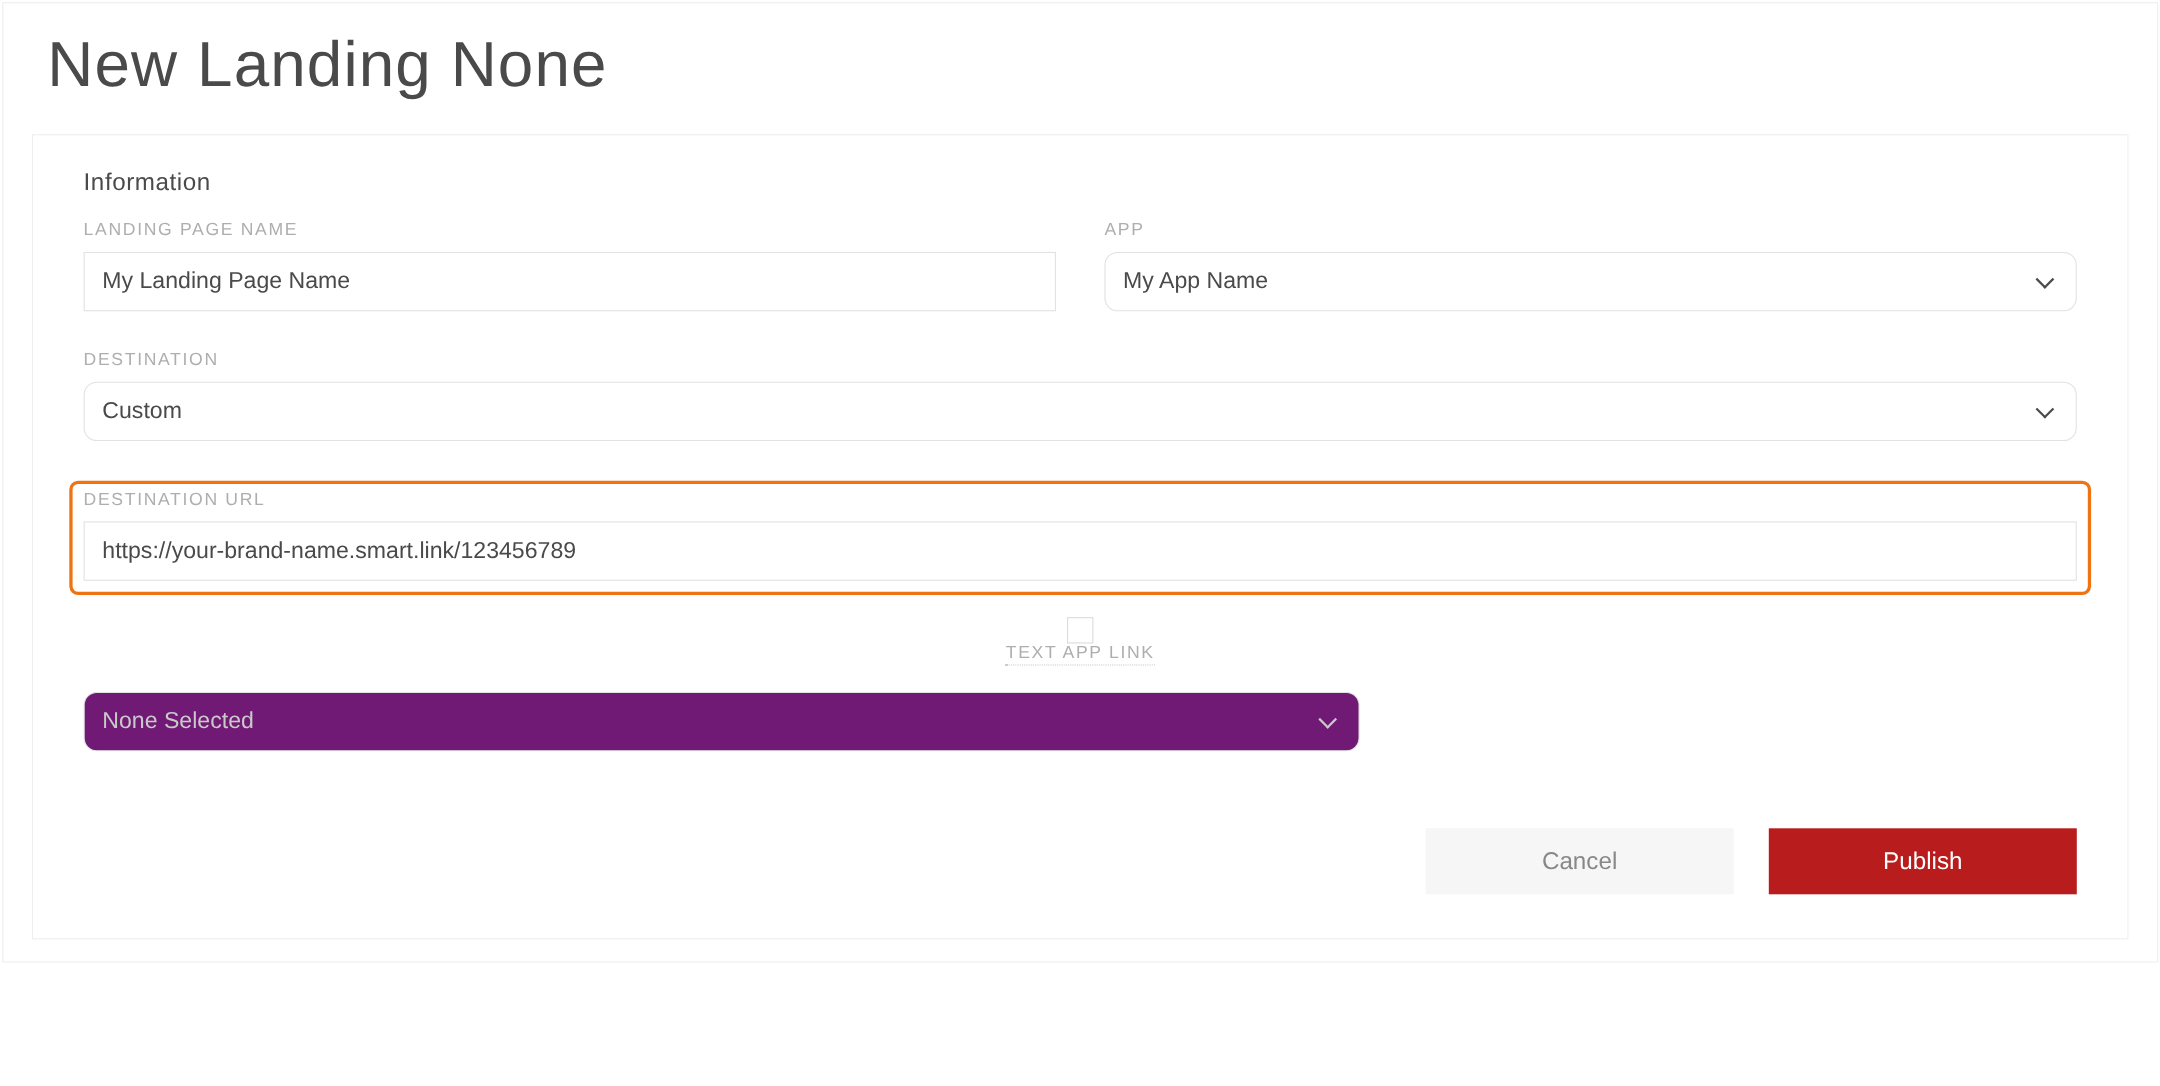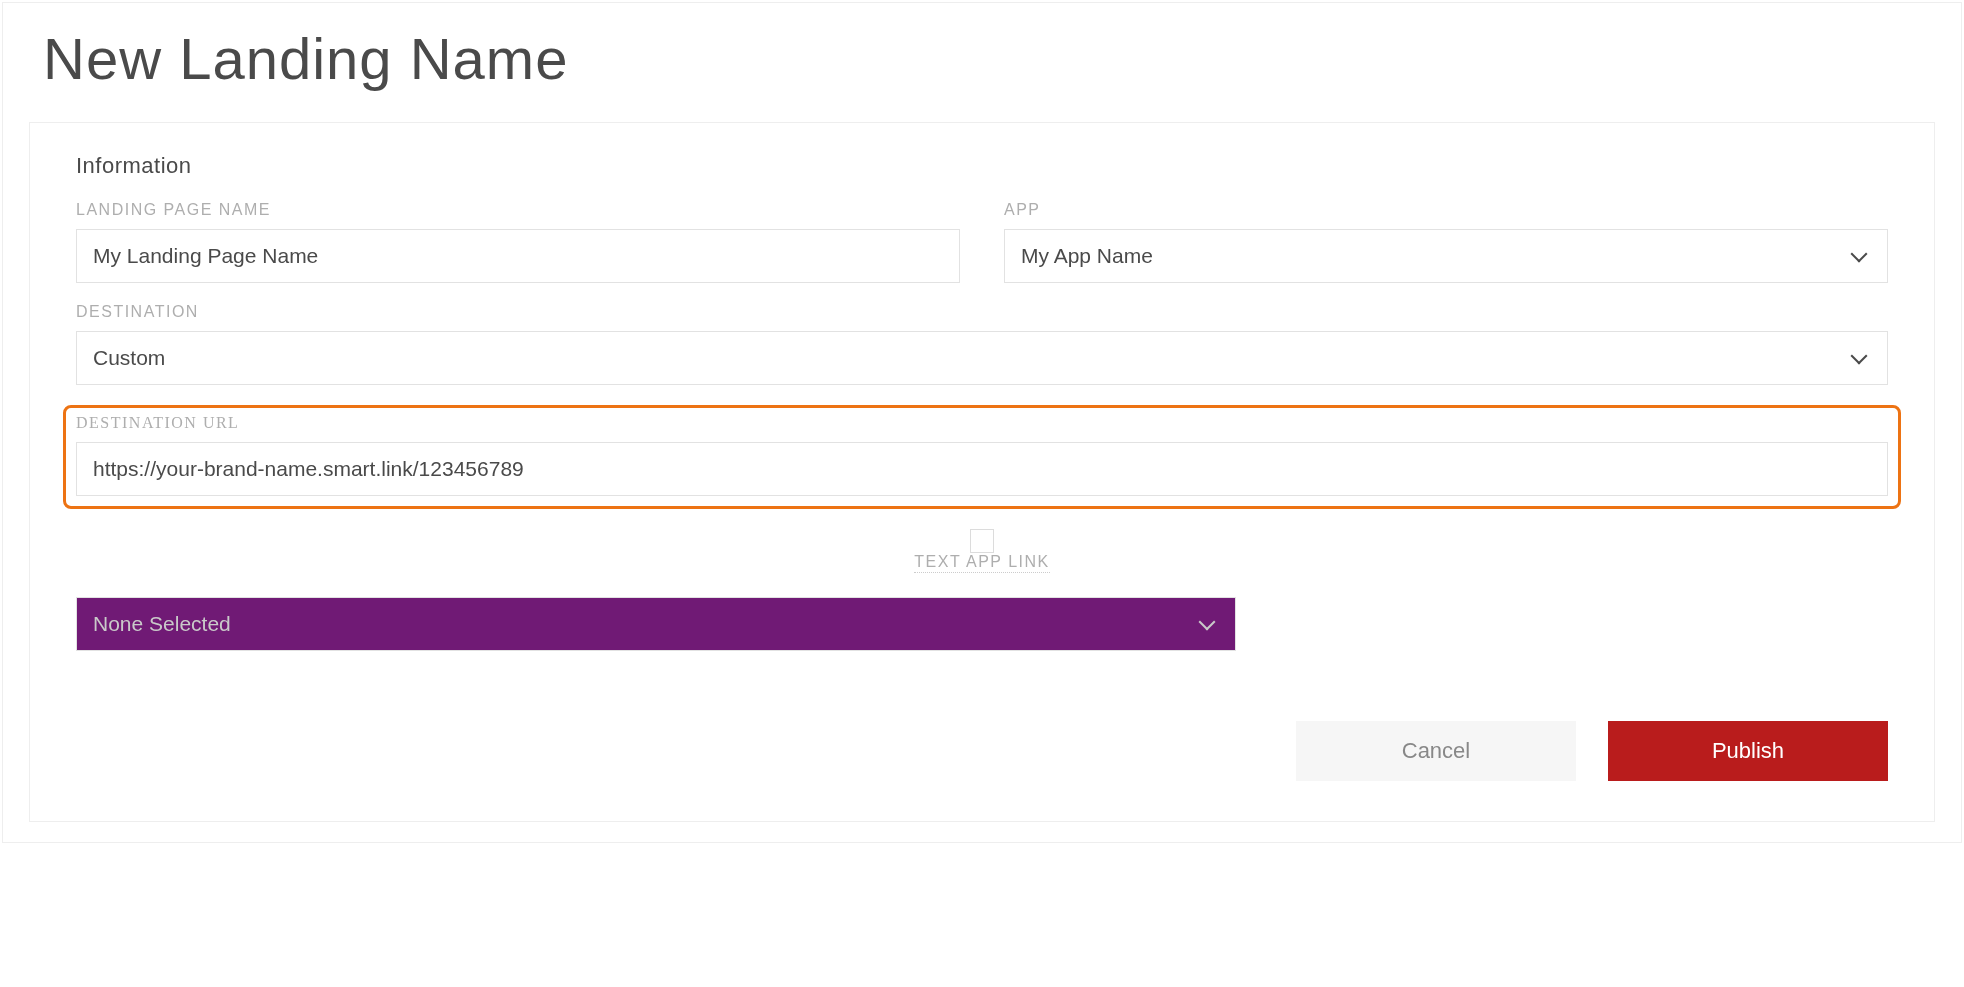--- a/index.html
+++ b/index.html
@@ -31,21 +31,21 @@
     .section-title {
       font-size: 22px;
       font-weight: 300;
       color: #4a4a4a;
       letter-spacing: 0.5px;
       margin-bottom: 22px;
     }
     .row {
       display: flex;
       gap: 44px;
-      margin-bottom: 20px;
+      margin-bottom: 36px;
     }
     .col { flex: 1; }
     .label {
       font-size: 16px;
       letter-spacing: 1.5px;
       color: #aeaeae;
       margin-bottom: 10px;
       text-transform: uppercase;
     }
     .label.underline {
@@ -62,20 +62,21 @@
       padding: 0 16px;
       color: #4a4a4a;
       font-family: inherit;
       outline: none;
     }
     .select {
       display: flex;
       align-items: center;
       justify-content: space-between;
       cursor: pointer;
+      border-radius: 12px;
     }
     .select.disabled {
       background: #701a75;
       color: #c9c9c9;
       cursor: default;
     }
     .chevron {
       display: inline-block;
       transform: rotate(45deg);
       border-style: solid;
@@ -85,21 +86,21 @@
       margin-right: 6px;
       margin-top: -4px;
     }
     .chevron.light { border-color: #c9c9c9; }
     .highlight-group {
       border: 3px solid #ed7313;
       border-radius: 8px;
       padding: 6px 10px 10px 10px;
       margin: 0 -13px 20px -13px;
     }
-    .highlight-group .label { margin-top: 0; font-family: Liberation Serif, serif; }
+    .highlight-group .label { margin-top: 0; }
     .checkbox-row {
       display: flex;
       align-items: center;
       margin-bottom: 24px;
       margin-top: 6px;
       flex-direction: column;
     }
     .checkbox {
       width: 24px;
       height: 24px;
@@ -130,21 +131,21 @@
     .bottom-shadow {
       height: 0;
       box-shadow: 0 2px 2px rgba(0,0,0,0.12);
       margin: 0 26px;
     }
   </style>
 </head>
 <body>
 
 <div class="page-wrap">
-  <h1 class="page-title">New Landing Name</h1>
+  <h1 class="page-title">New Landing None</h1>
 
   <div class="panel">
     <h2 class="section-title">Information</h2>
 
     <div class="row">
       <div class="col">
         <div class="label">LANDING PAGE NAME</div>
         <input class="input" value="My Landing Page Name" style="">
       </div>
       <div class="col">

